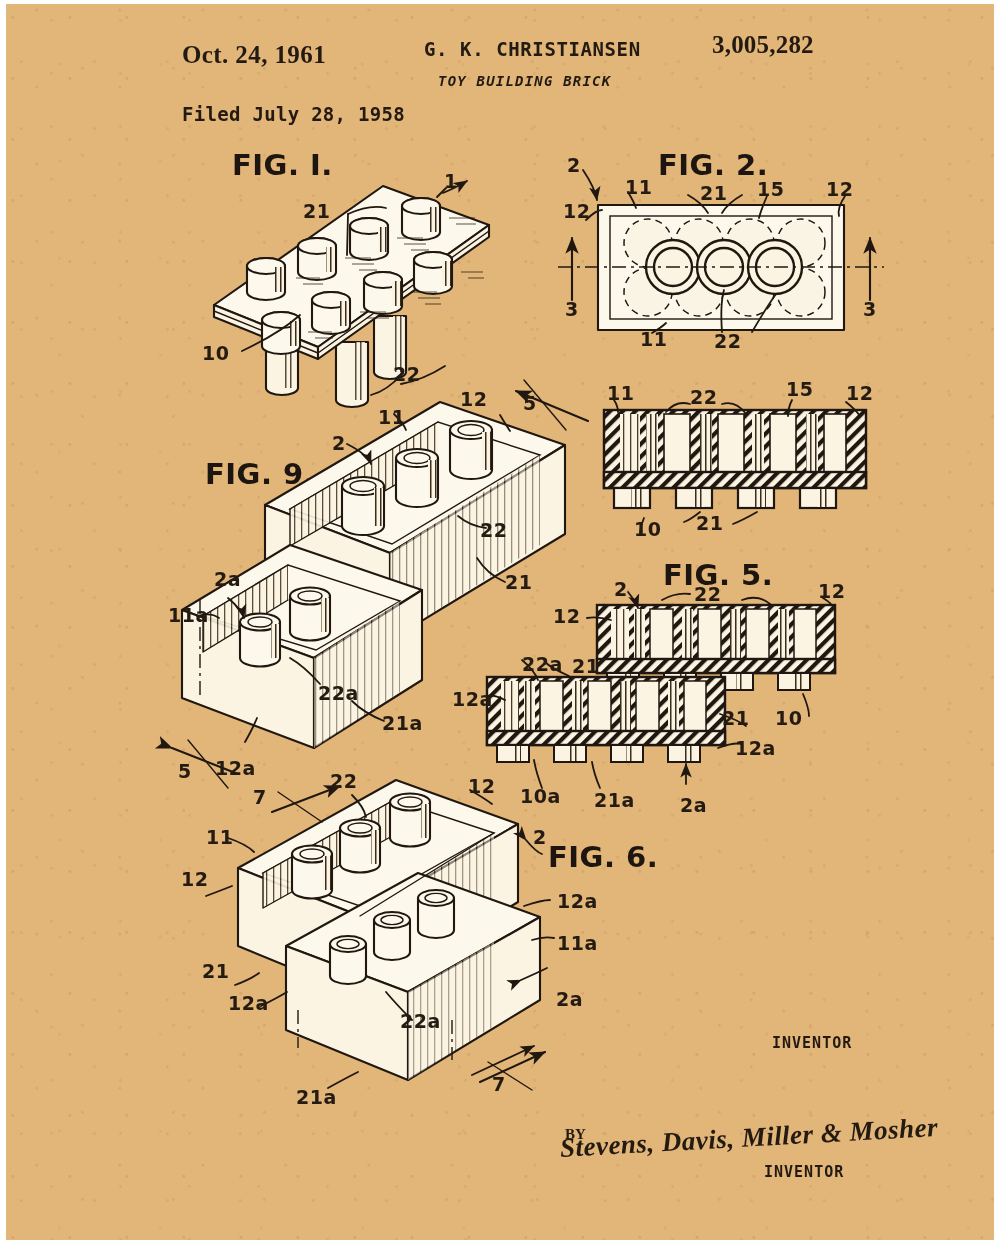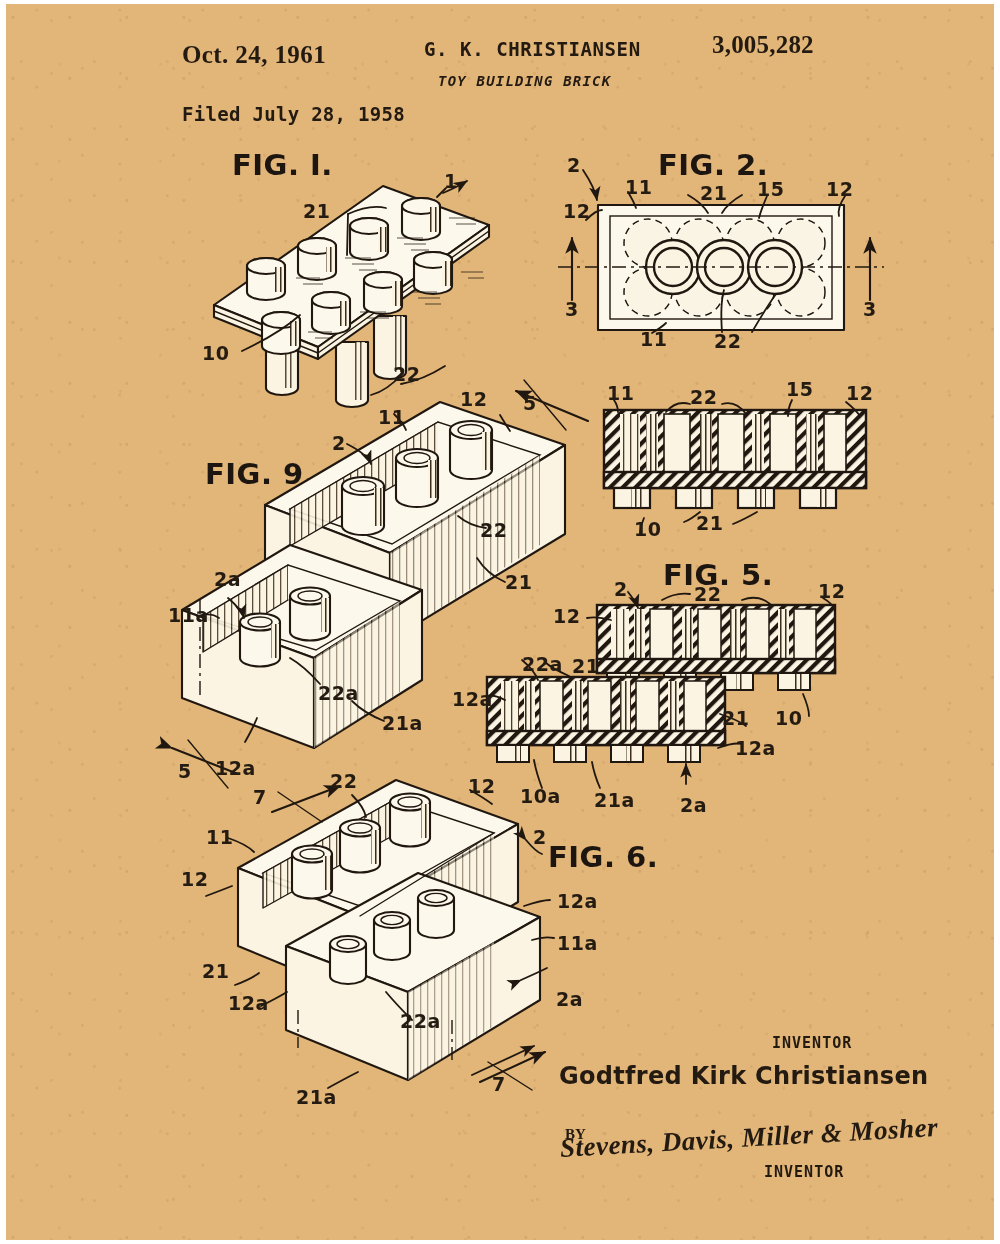--- a/index.html
+++ b/index.html
@@ -525,17 +525,16 @@
   <div class="txt ref big" style="left:557px; top:890px;">12a</div>
   <div class="txt ref big" style="left:557px; top:932px;">11a</div>
   <div class="txt ref big" style="left:202px; top:960px;">21</div>
   <div class="txt ref big" style="left:228px; top:992px;">12a</div>
   <div class="txt ref big" style="left:556px; top:988px;">2a</div>
   <div class="txt ref big" style="left:400px; top:1010px;">22a</div>
   <div class="txt ref big" style="left:296px; top:1086px;">21a</div>
   <div class="txt ref big" style="left:492px; top:1073px;">7</div>
 
   <div class="txt ft-inv" style="left:772px;  top:1034px;">INVENTOR</div>
-  <div class="txt ft-name" style="left:559px;  top:1062px;">Godtfred Kirk Christiansen</div>
   <div class="txt ft-by" style="left:549px;  top:1126px;">BY</div>
   <div class="txt ft-sig" style="left:560px;  top:1133px;">Stevens, Davis, Miller &amp; Mosher</div>
   <div class="txt ft-att" style="left:764px;  top:1163px;">INVENTOR</div>
 </div>
 
 </body></html>

